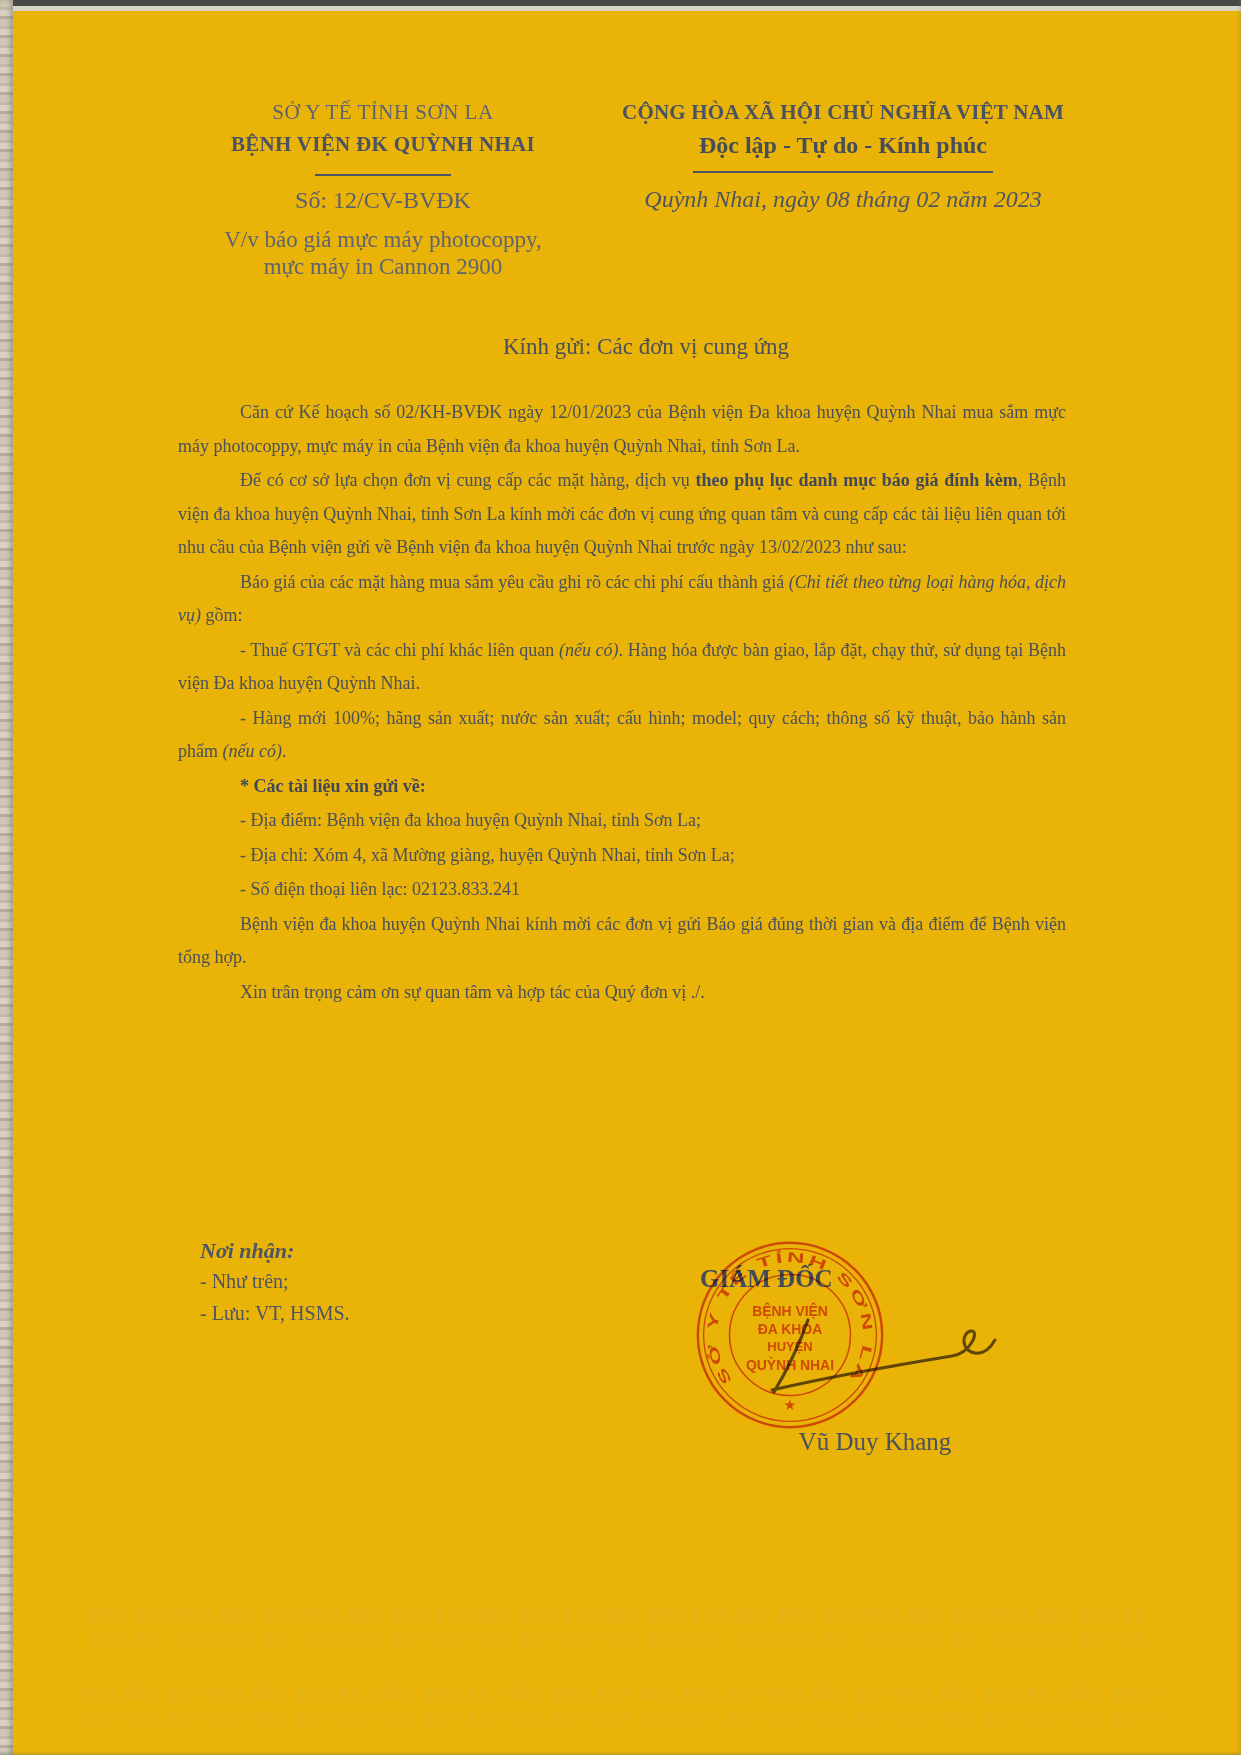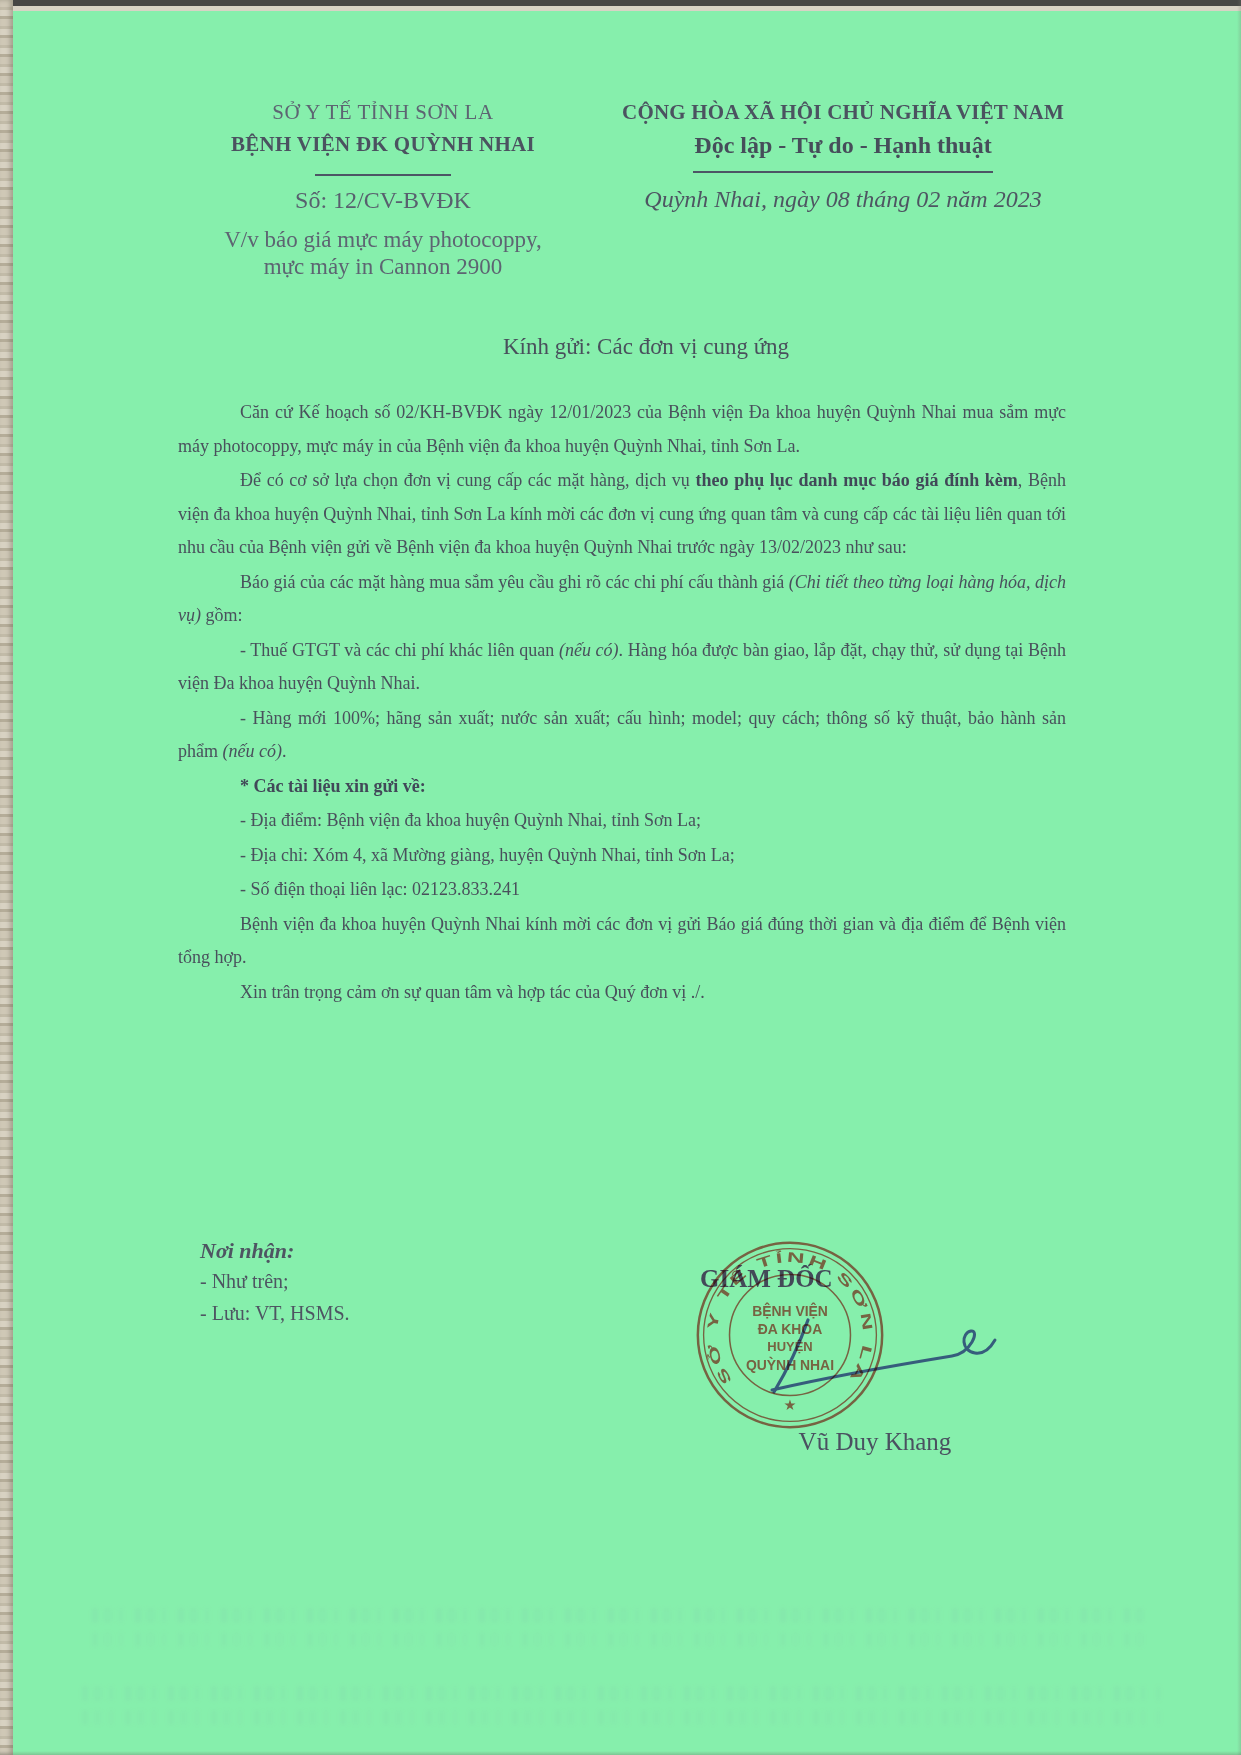--- a/index.html
+++ b/index.html
@@ -5,21 +5,21 @@
   :root{
     --stamp-color:#dd544b;
     --ink-color:#5a55b2;
     --text:#49505c;
     --text-soft:#5d6472;
   }
   html,body{margin:0;padding:0;background:#e9e9e6;}
   .scan{
     position:relative;
     width:1241px;height:1755px;
-    background:#86efac;
+    background:#eab308;
     overflow:hidden;
     font-family:"Liberation Serif","DejaVu Serif",serif;
     color:var(--text);
   }
   
   .edge-top{position:absolute;top:0;left:0;right:0;height:6px;background:#474745;}
   .edge-top2{position:absolute;top:6px;left:0;right:0;height:5px;background:#d8d3c5;}
   .edge-left{
     position:absolute;top:0;left:0;bottom:0;width:13px;
     background:
@@ -98,21 +98,21 @@
     <div class="rule"></div>
     <div class="refno">Số: 12/CV-BVĐK</div>
     <div class="re">
       <div>V/v báo giá mực máy photocoppy,</div>
       <div>mực máy in Cannon 2900</div>
     </div>
   </div>
 
   <div class="hdr-right">
     <div class="country">CỘNG HÒA XÃ HỘI CHỦ NGHĨA VIỆT NAM</div>
-    <div class="motto">Độc lập - Tự do - Hạnh thuật</div>
+    <div class="motto">Độc lập - Tự do - Kính phúc</div>
     <div class="rule"></div>
     <div class="dateline">Quỳnh Nhai, ngày 08 tháng 02 năm 2023</div>
   </div>
 
   <div class="salutation">Kính gửi: Các đơn vị cung ứng</div>
 
   <div class="bodytext">
     <p class="para">Căn cứ Kế hoạch số 02/KH-BVĐK ngày 12/01/2023 của Bệnh viện Đa khoa huyện Quỳnh Nhai mua sắm mực máy photocoppy, mực máy in của Bệnh viện đa khoa huyện Quỳnh Nhai, tỉnh Sơn La.</p>
     <p class="para"><span>Để có cơ sở lựa chọn đơn vị cung cấp các mặt hàng, dịch vụ </span><span class="b">theo phụ lục danh mục báo giá đính kèm</span><span>, Bệnh viện đa khoa huyện Quỳnh Nhai, tỉnh Sơn La kính mời các đơn vị cung ứng quan tâm và cung cấp các tài liệu liên quan tới nhu cầu của Bệnh viện gửi về Bệnh viện đa khoa huyện Quỳnh Nhai trước ngày 13/02/2023 như sau:</span></p>
     <p class="para"><span>Báo giá của các mặt hàng mua sắm yêu cầu ghi rõ các chi phí cấu thành giá </span><span class="i">(Chi tiết theo từng loại hàng hóa, dịch vụ)</span><span> gồm:</span></p>

